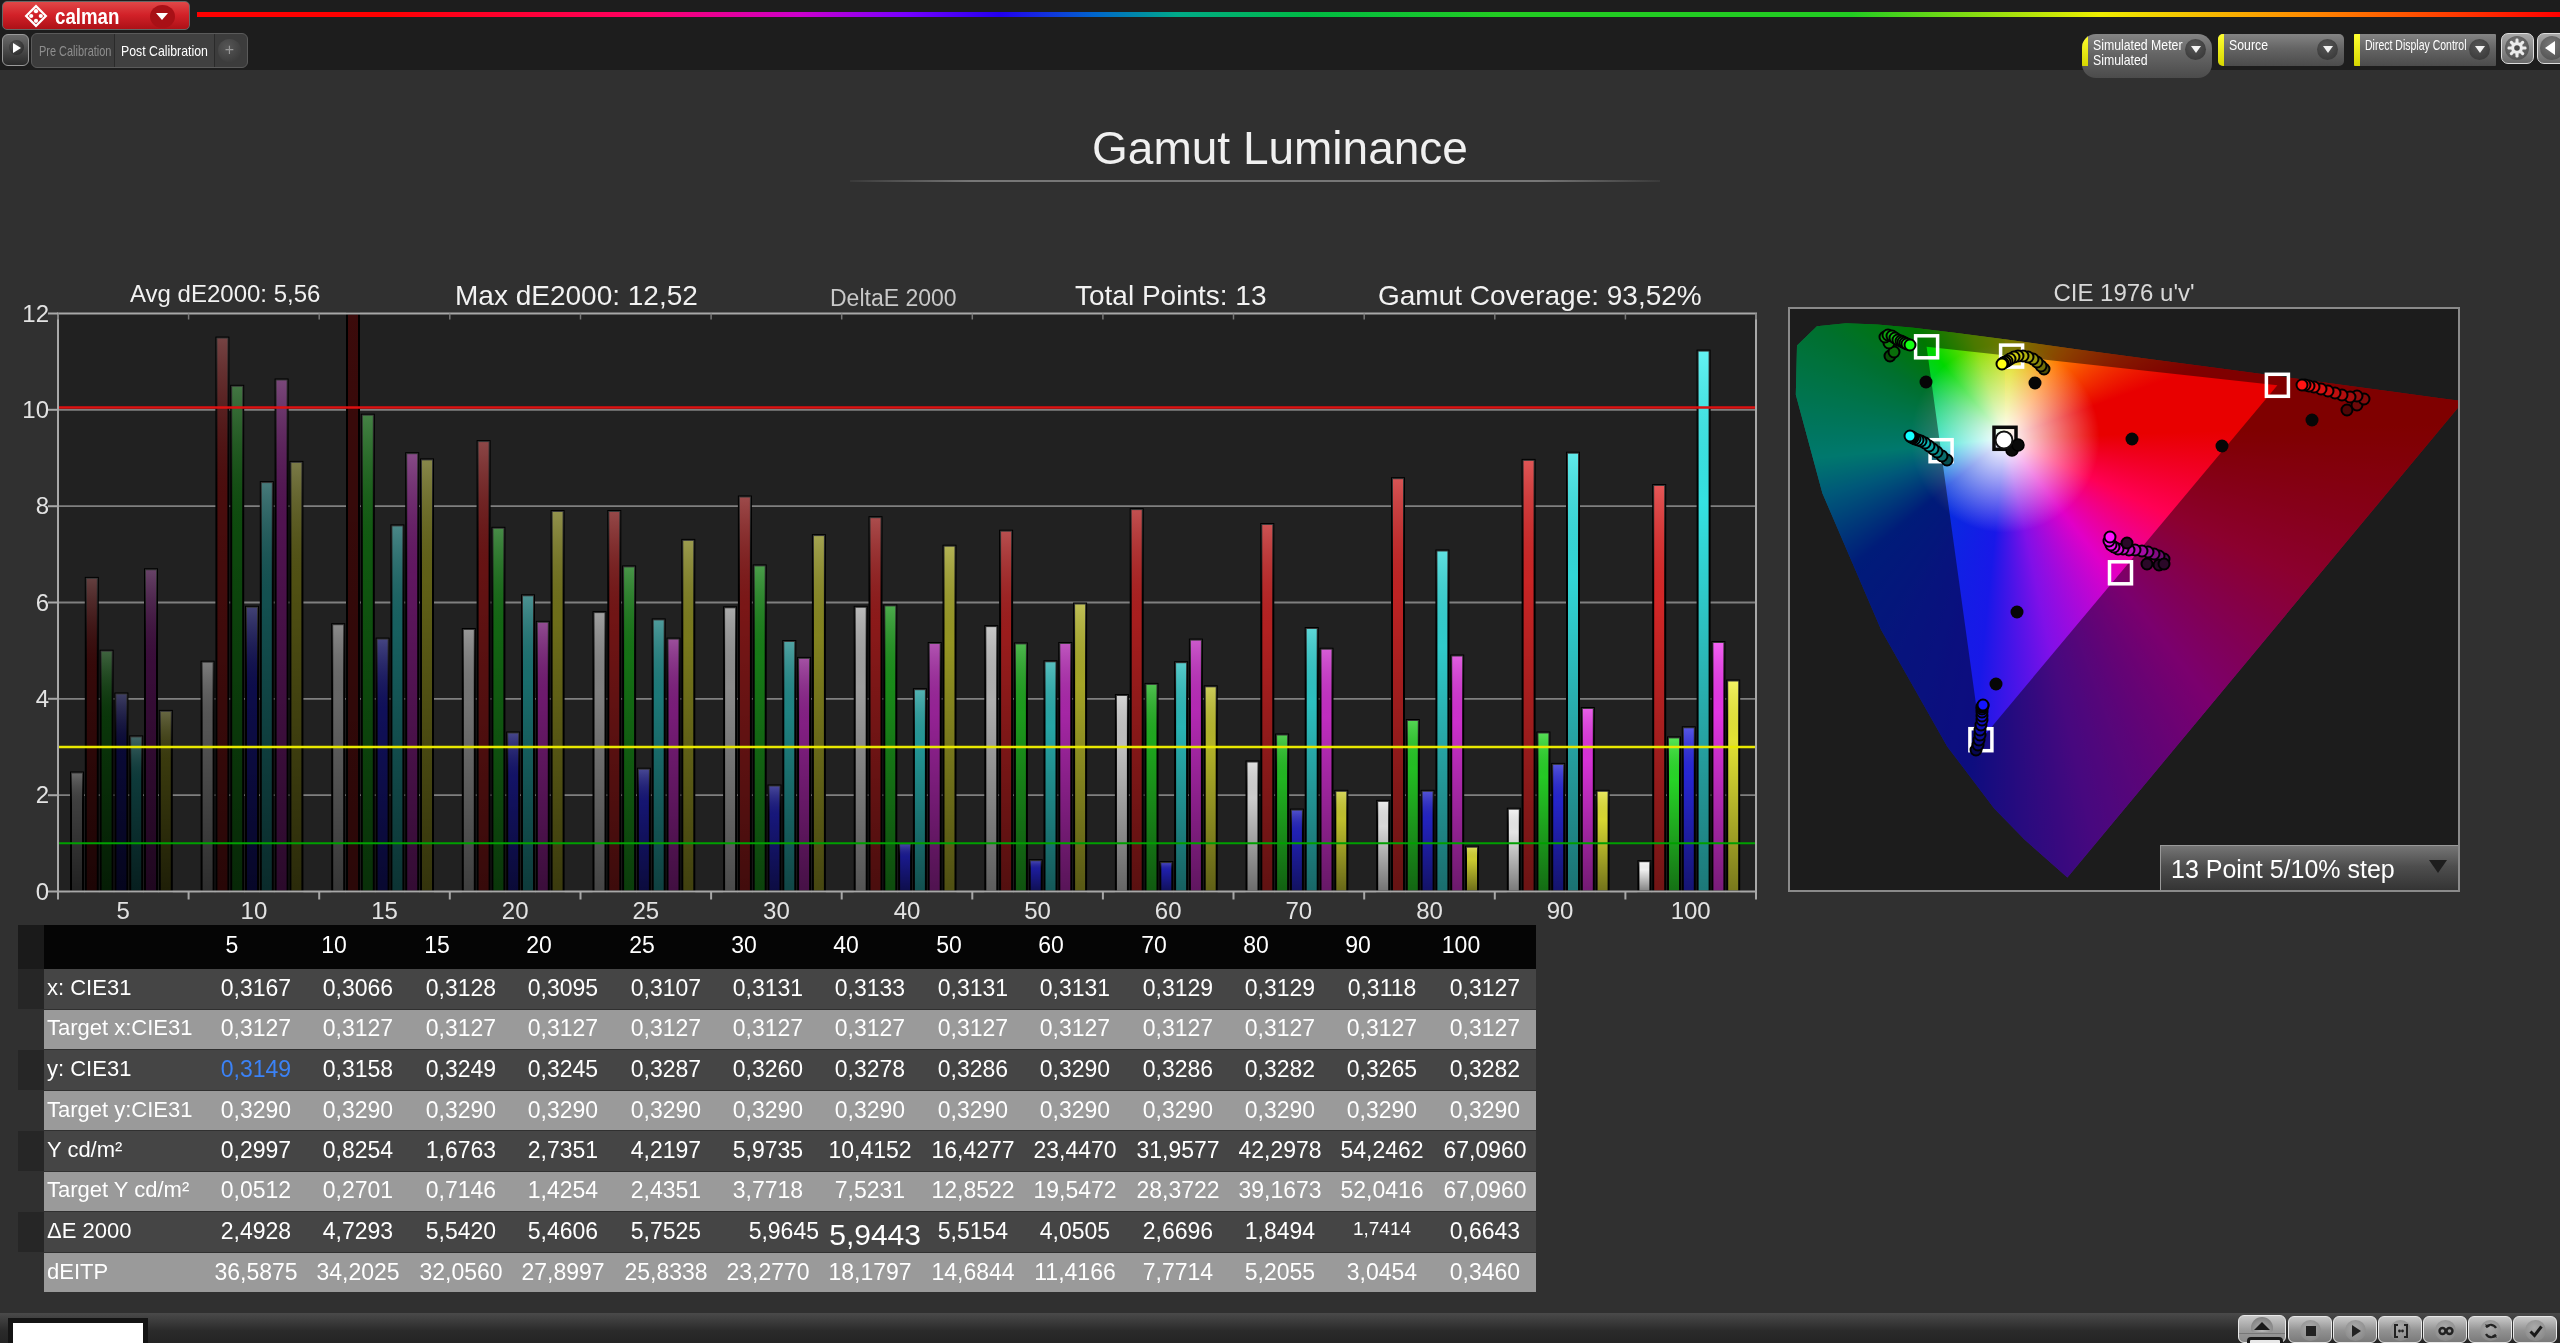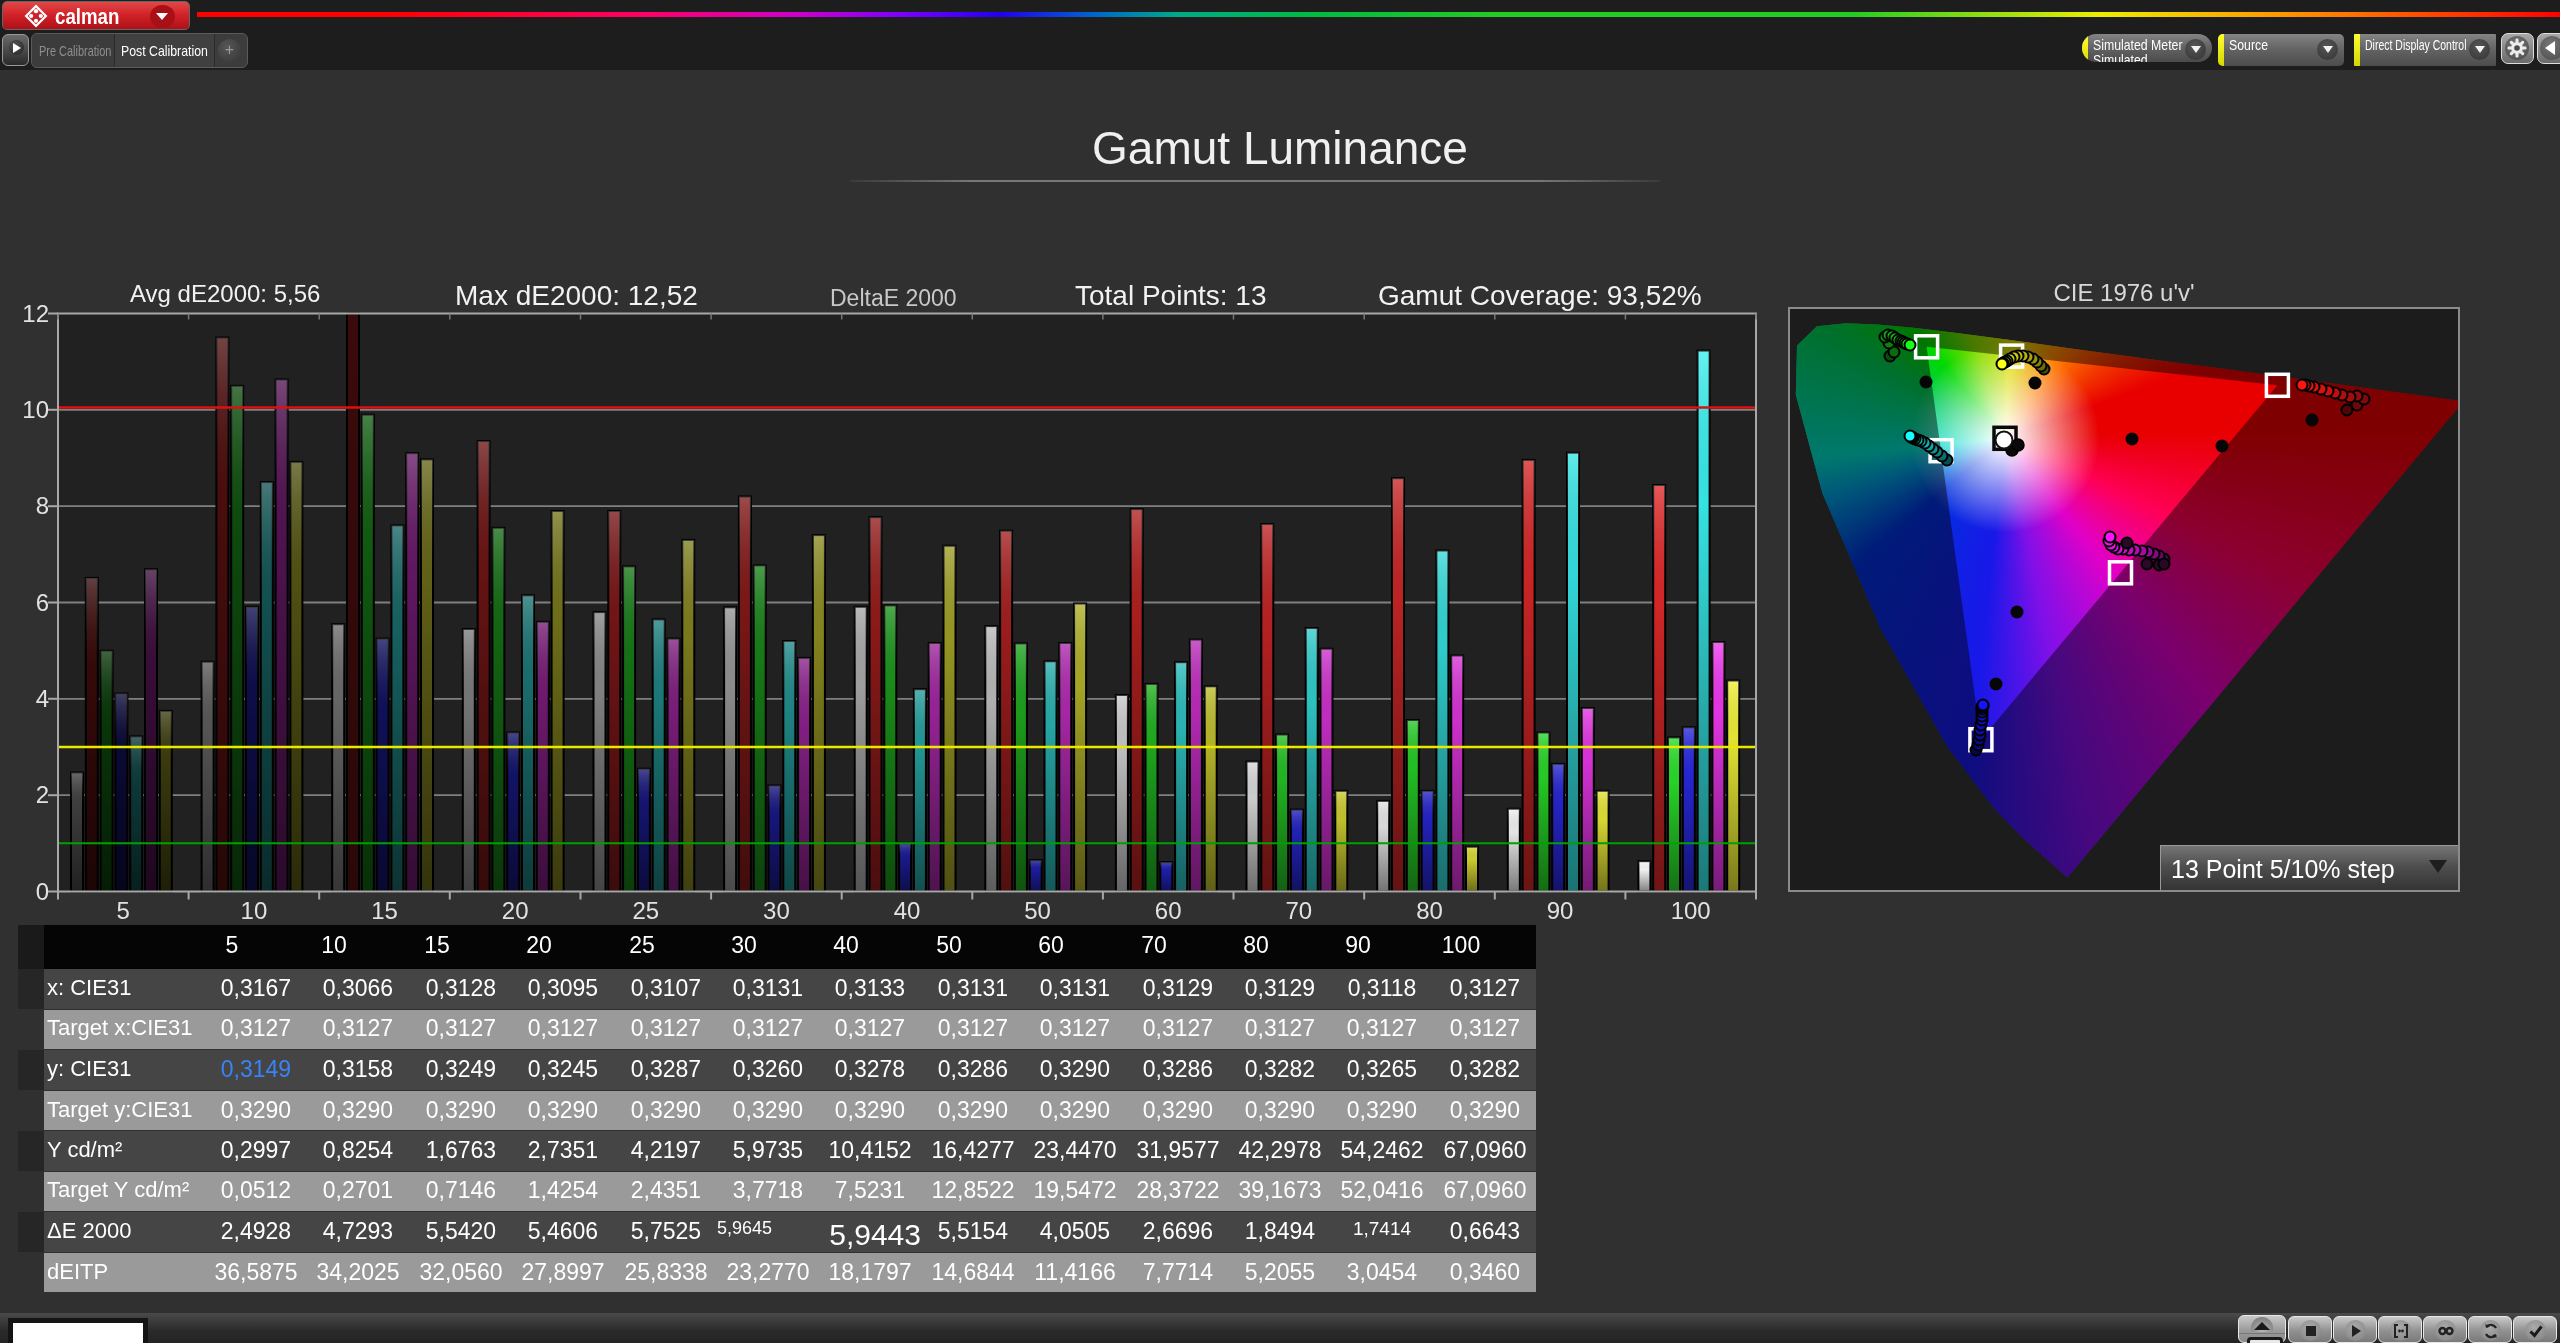--- a/index.html
+++ b/index.html
@@ -26,21 +26,21 @@
   </div>
 <div style="position:absolute;left:2px;top:34px;width:27px;height:32px;border-radius:6px;background:linear-gradient(180deg,#6a6a6a,#2a2a2a);border:1px solid #999;box-sizing:border-box">
     <span style="position:absolute;left:6px;top:5px;width:15px;height:15px;border-radius:50%;background:radial-gradient(circle at 40% 35%,#555,#222)"></span>
     <span style="position:absolute;left:10px;top:8px;width:0;height:0;border-top:5px solid transparent;border-bottom:5px solid transparent;border-left:8px solid #fff"></span>
   </div>
 <div style="position:absolute;left:31px;top:33px;width:217px;height:35px;border-radius:6px;background:#3c3c3c;border:1px solid #5a5a5a;box-sizing:border-box"></div>
 <span style="position:absolute;left:39px;top:42px;font-size:15px;color:#8e8e8e;white-space:nowrap;display:inline-block;transform:scaleX(0.73);transform-origin:0 0">Pre Calibration</span>
 <div style="position:absolute;left:114px;top:34px;width:99px;height:33px;background:#404040;border-left:1px solid #2a2a2a;border-right:1px solid #2a2a2a"></div>
 <span style="position:absolute;left:121px;top:42px;font-size:15px;color:#fff;white-space:nowrap;display:inline-block;transform:scaleX(0.82);transform-origin:0 0">Post Calibration</span>
 <span style="position:absolute;left:218px;top:39px;width:23px;height:23px;border-radius:50%;background:radial-gradient(circle at 40% 35%,#565656,#353535);color:#999;font-size:16px;text-align:center;line-height:22px">+</span>
-<div style="position:absolute;left:2082px;top:34px;width:130px;height:28px;border-radius:14px;background:linear-gradient(180deg,#848484,#656565 45%,#4b4b4b);overflow:hidden;box-sizing:border-box">
+<div style="position:absolute;left:2082px;top:34px;width:130px;height:44px;border-radius:14px;background:linear-gradient(180deg,#848484,#656565 45%,#4b4b4b);overflow:hidden;box-sizing:border-box">
     <span style="position:absolute;left:0;top:0;width:6px;height:32px;background:linear-gradient(180deg,#ffff30,#d6d600)"></span>
     <span style="position:absolute;left:11px;top:2px;font-size:15px;color:#fff;white-space:nowrap;display:inline-block;transform:scaleX(0.82);transform-origin:0 0">Simulated Meter</span>
     <span style="position:absolute;left:11px;top:17px;font-size:15px;color:#fff;white-space:nowrap;display:inline-block;transform:scaleX(0.82);transform-origin:0 0">Simulated</span>
     <span style="position:absolute;right:6px;top:5px;width:21px;height:21px;border-radius:50%;background:radial-gradient(circle at 45% 35%,#565656,#333)"></span>
     <span style="position:absolute;right:11px;top:12px;width:0;height:0;border-left:5.5px solid transparent;border-right:5.5px solid transparent;border-top:7px solid #f2f2f2"></span>
   </div>
 <div style="position:absolute;left:2218px;top:34px;width:126px;height:32px;border-radius:5px;background:linear-gradient(180deg,#848484,#656565 45%,#4b4b4b);overflow:hidden;box-sizing:border-box">
     <span style="position:absolute;left:0;top:0;width:6px;height:32px;background:linear-gradient(180deg,#ffff30,#d6d600)"></span>
     <span style="position:absolute;left:11px;top:2px;font-size:15px;color:#fff;white-space:nowrap;display:inline-block;transform:scaleX(0.82);transform-origin:0 0">Source</span>
     <span style="position:absolute;right:6px;top:5px;width:21px;height:21px;border-radius:50%;background:radial-gradient(circle at 45% 35%,#565656,#333)"></span>
@@ -567,21 +567,21 @@
     <div style="position:absolute;left:1313px;top:252px;width:102px;text-align:center;font-size:23px;color:#fff">52,0416</div>
     <div style="position:absolute;left:1416px;top:252px;width:102px;text-align:center;font-size:23px;color:#fff">67,0960</div>
     <div style="position:absolute;left:0;top:287.0px;width:1518px;height:39.5px;background:#454545"></div>
     <div style="position:absolute;left:0;top:287.0px;width:26px;height:39.5px;background:#262626"></div>
     <div style="position:absolute;left:29px;top:293px;font-size:22px;color:#fff;white-space:nowrap">ΔE 2000</div>
     <div style="position:absolute;left:187px;top:293px;width:102px;text-align:center;font-size:23px;color:#fff">2,4928</div>
     <div style="position:absolute;left:289px;top:293px;width:102px;text-align:center;font-size:23px;color:#fff">4,7293</div>
     <div style="position:absolute;left:392px;top:293px;width:102px;text-align:center;font-size:23px;color:#fff">5,5420</div>
     <div style="position:absolute;left:494px;top:293px;width:102px;text-align:center;font-size:23px;color:#fff">5,4606</div>
     <div style="position:absolute;left:597px;top:293px;width:102px;text-align:center;font-size:23px;color:#fff">5,7525</div>
-    <div style="position:absolute;left:699px;top:293px;width:102px;text-align:left;font-size:18px;color:#fff">5,9645</div>
+    <div style="position:absolute;left:699px;top:293px;width:102px;text-align:right;font-size:23px;color:#fff">5,9645</div>
     <div style="position:absolute;left:801px;top:293px;width:102px;text-align:right;font-size:30px;color:#fff">5,9443</div>
     <div style="position:absolute;left:904px;top:293px;width:102px;text-align:center;font-size:23px;color:#fff">5,5154</div>
     <div style="position:absolute;left:1006px;top:293px;width:102px;text-align:center;font-size:23px;color:#fff">4,0505</div>
     <div style="position:absolute;left:1109px;top:293px;width:102px;text-align:center;font-size:23px;color:#fff">2,6696</div>
     <div style="position:absolute;left:1211px;top:293px;width:102px;text-align:center;font-size:23px;color:#fff">1,8494</div>
     <div style="position:absolute;left:1313px;top:293px;width:102px;text-align:center;font-size:19px;color:#fff">1,7414</div>
     <div style="position:absolute;left:1416px;top:293px;width:102px;text-align:center;font-size:23px;color:#fff">0,6643</div>
     <div style="position:absolute;left:0;top:327.5px;width:1518px;height:39.5px;background:#9a9a9a"></div>
     <div style="position:absolute;left:0;top:327.5px;width:26px;height:39.5px;background:#303030"></div>
     <div style="position:absolute;left:29px;top:334px;font-size:22px;color:#fff;white-space:nowrap">dEITP</div>

